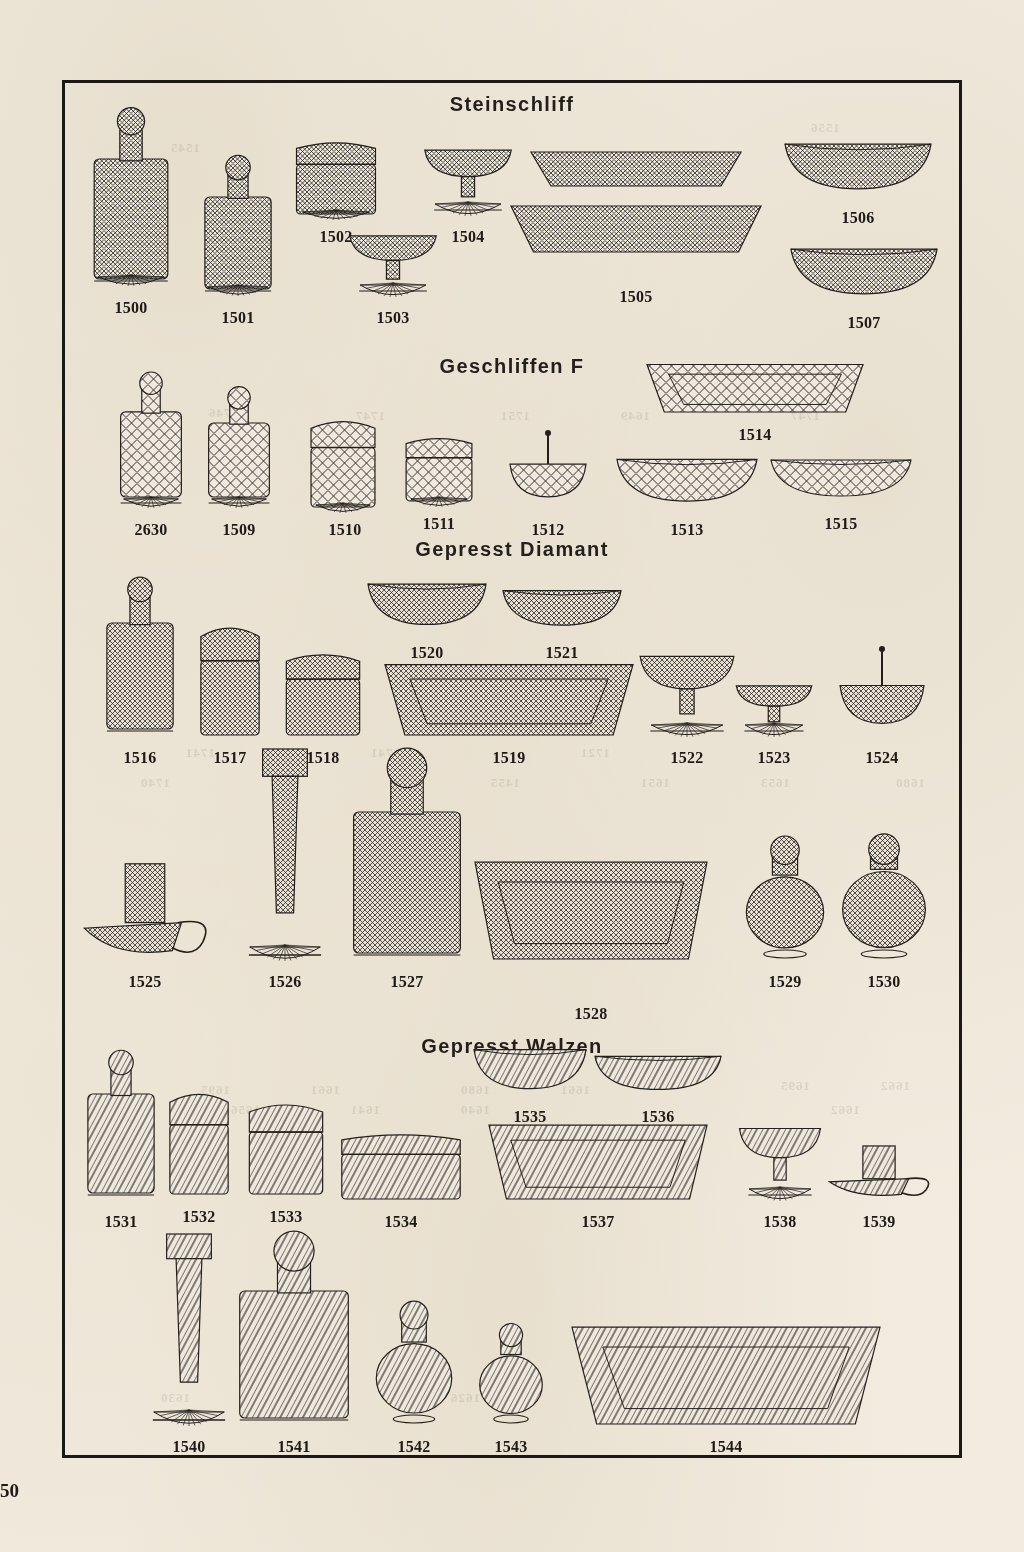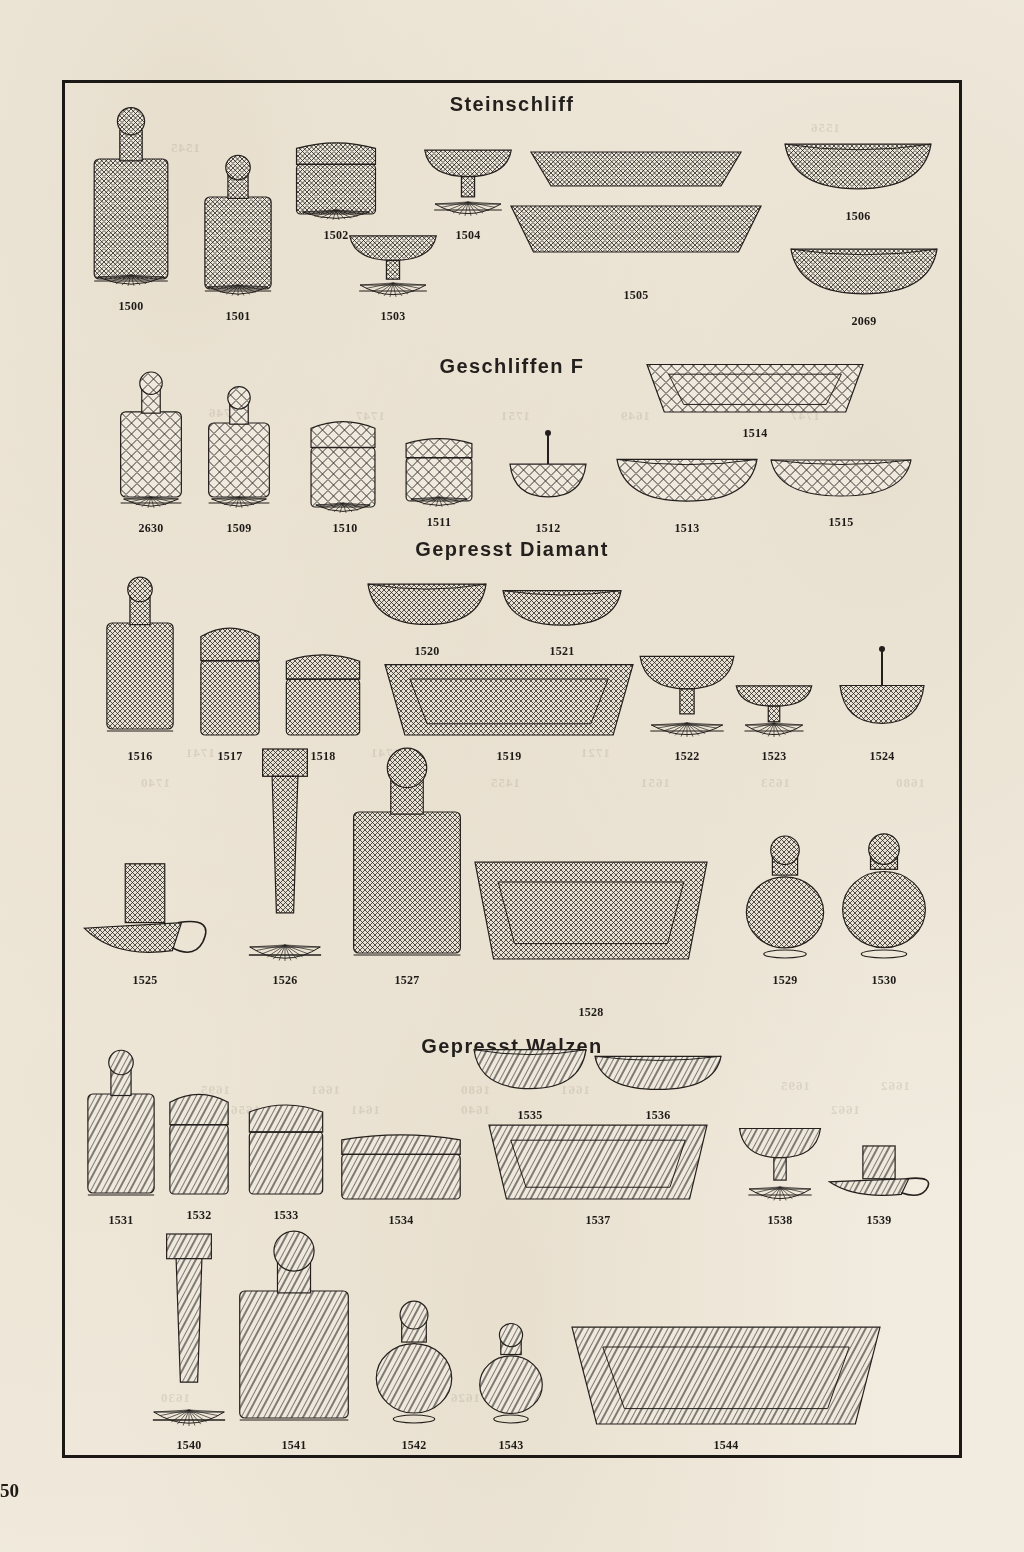--- a/index.html
+++ b/index.html
@@ -67,21 +67,21 @@
     font-size: 20px;
     font-weight: bold;
     letter-spacing: 1.4px;
     color: #231f1c;
     width: 100%;
     left: 0;
   }
   .caption {
     position: absolute;
     font-family: "Liberation Serif", serif;
-    font-size: 12px;
+    font-size: 16px;
     font-weight: bold;
     color: #1d1a17;
     letter-spacing: 0.3px;
     transform: translateX(-50%);
     white-space: nowrap;
   }
   .page-num {
     position: absolute;
     left: 0;
     top: 1480px;
@@ -355,21 +355,21 @@
               </pattern>
               <pattern id="pat7-fan" patternUnits="userSpaceOnUse" width="6" height="6">
                 <rect width="6" height="6" fill="#ece5d7"></rect>
                 <path d="M3 0 L3 6" stroke="#231f1c" stroke-width="0.9"></path>
               </pattern>
             </defs>
             <path d="M14 25.16 Q21.299999999999997 69.8 87 69.8 Q152.7 69.8 160 25.16 Z" fill="url(#pat7)" stroke="#231f1c" stroke-width="1.2"></path>
             <path d="M14 25.16 Q87 36.32 160 25.16" fill="none" stroke="#231f1c" stroke-width="1"></path>
           </svg>
         </div>
-        <div class="caption" style="left: 799px; top: 231px;">2069</div>
+        <div class="caption" style="left: 799px; top: 231px;">1507</div>
         <div class="fig" style="left: 86px; top: 274px;">
           <svg width="94" height="164" viewBox="0 0 94 164">
             <defs>
               <pattern id="pat8" patternUnits="userSpaceOnUse" width="11" height="11">
                 <rect width="11" height="11" fill="#f0eade"></rect>
                 <path d="M0 5.5 L5.5 0 L11 5.5 L5.5 11 Z" fill="none" stroke="#231f1c" stroke-width="0.9"></path>
               </pattern>
               <pattern id="pat8-fan" patternUnits="userSpaceOnUse" width="6" height="6">
                 <rect width="6" height="6" fill="#ece5d7"></rect>
                 <path d="M3 0 L3 6" stroke="#231f1c" stroke-width="0.9"></path>

